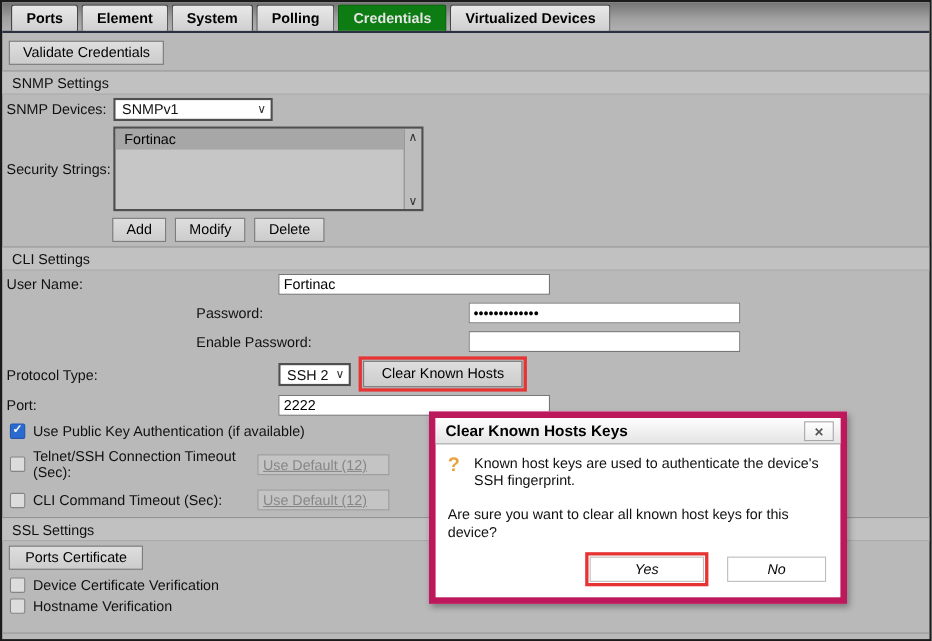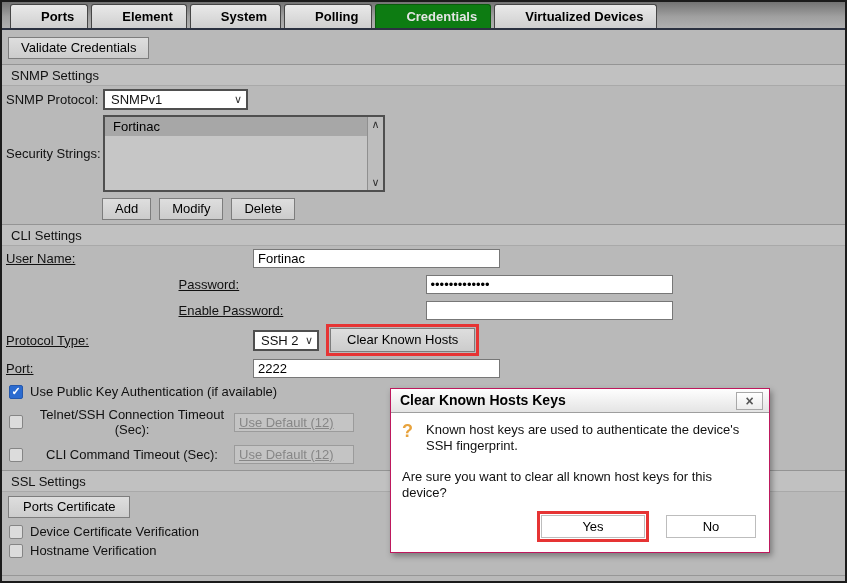--- a/index.html
+++ b/index.html
@@ -11,21 +11,21 @@
     background: #b9b9b9; border: 2px solid #1b1b1b; overflow: hidden;
   }
 
   
   .tabbar {
     height: 28px; display: flex; align-items: flex-end;
     background: linear-gradient(#737373, #9f9f9f 55%, #b0b0b0);
     border-bottom: 2px solid #2b3140; padding-left: 8px;
   }
   .tab {
-    display: inline-block; margin-right: 3px; padding: 4px 13px 4px 30px;
+    display: inline-block; margin-right: 3px; padding: 4px 13px 4px 13px;
     background: linear-gradient(#e9e9e9, #cfcfcf);
     border: 1px solid #454545; border-bottom: none;
     border-radius: 3px 3px 0 0; font-weight: bold; cursor: default;
     color: #000; line-height: 15px; white-space: nowrap;
   }
   .tab.active { background: #0d7c12; color: #e5e5e5; border-color: #0a5a0d; }
 
   
   .btn {
     display: inline-block; background: linear-gradient(#dedede, #cccccc);
@@ -56,63 +56,63 @@
     flex: none;
   }
   .cb.checked { background: #2b6bd0; border-color: #2458ad; color: #fff; font-size: 11px; line-height: 11px; font-weight: bold; }
 
   .red-box { display: inline-block; border: 3px solid #e63434; padding: 1px; background: transparent; }
 
   
   .toolbar { padding: 7px 0 5px 6px; }
   .row { display: flex; align-items: center; padding-left: 4px; }
   .lbl-sm { width: 97px; flex: none; }
-  .lbl-lg { width: 247px; flex: none; text-decoration: underline; }
+  .lbl-lg { width: 247px; flex: none; }
   .cbrow { display: flex; align-items: center; padding-left: 7px; }
   .cbrow .cb-lbl { margin-left: 7px; }
-  .cb-lbl-fixed { width: 204px; text-align: center; }
+  .cb-lbl-fixed { width: 204px; }
 
   
   .listbox {
     position: relative; width: 282px; height: 77px; background: #c6c6c6;
     border: 2px solid #4f4f4f; overflow: hidden;
   }
   .listbox .item-selected {
     margin-right: 16px; background: #a7a7a7; padding: 2px 2px 2px 8px; color: #000;
   }
   .vscroll {
     position: absolute; top: 0; right: 0; width: 16px; height: 100%;
     border-left: 1px solid #8f8f8f; display: flex; flex-direction: column;
     justify-content: space-between; align-items: center; background: #bdbdbd;
     font-size: 11px; color: #333; padding: 1px 0;
   }
 
   
   .dialog {
-    position: absolute; left: 388px; top: 386px; width: 380px;
-    background: #fff; border: 1px solid #be185d;
+    position: absolute; left: 388px; top: 372px; width: 380px;
+    background: #fff; border: 6px solid #be185d;
     box-shadow: 2px 3px 6px rgba(0,0,0,0.35);
   }
   .dlg-title {
     position: relative; height: 24px; line-height: 23px; padding-left: 9px;
     background: linear-gradient(#fefefe, #e4e4e4); border-bottom: 1px solid #9e9e9e;
     font-weight: bold; font-size: 14px; color: #000;
   }
   .dlg-close {
     position: absolute; right: 6px; top: 3px; width: 27px; height: 18px;
     background: linear-gradient(#fff, #ececec); border: 1px solid #a8a8a8;
     display: flex; align-items: center; justify-content: center;
     color: #555; font-weight: bold; font-size: 14px; line-height: 14px; cursor: default;
   }
   .dlg-body { padding: 9px 11px 10px 11px; }
   .dlg-msg { display: flex; }
   .q-icon { color: #e8a33d; font-weight: bold; font-size: 18px; line-height: 18px; width: 24px; flex: none; }
   .dlg-msg-text { width: 330px; line-height: 16px; }
   .dlg-question { margin-top: 15px; line-height: 16px; }
-  .dlg-buttons { margin-top: 10px; display: flex; justify-content: flex-end; align-items: center; }
+  .dlg-buttons { margin-top: 10px; display: flex; justify-content: flex-end; align-items: center; font-style: italic; }
   .dlg-btn {
     background: #fff; border: 1px solid #bdbdbd; height: 23px; min-width: 90px;
     font-family: "Liberation Sans", sans-serif; font-size: 13px; color: #000;
     display: inline-flex; align-items: center; justify-content: center; cursor: default;
   }
   .dlg-btn.yes { min-width: 104px; }
   .dlg-buttons .red-box { margin-right: 17px; }
   .dlg-buttons .no-btn { margin-right: 2px; }
 
   .divider { border-top: 1px solid #979797; margin-top: 17px; } .mt3 { margin-top: 3px; } .mt4 { margin-top: 4px; }
@@ -132,21 +132,21 @@
     <div class="tab">Virtualized Devices</div>
   </div>
 
   <div class="toolbar">
     <span class="btn">Validate Credentials</span>
   </div>
 
   <div class="section-hdr">SNMP Settings</div>
 
   <div class="row mt3">
-    <span class="lbl-sm">SNMP Protocol:</span>
+    <span class="lbl-sm">SNMP Devices:</span>
     <span class="select" style="width:145px">
       <span>SNMPv1</span>
       <span class="chev">∨</span>
     </span>
   </div>
 
   <div class="row mt5">
     <span class="lbl-sm" style="align-self:center">Security Strings:</span>
     <div class="listbox">
       <div class="item-selected">Fortinac</div>

